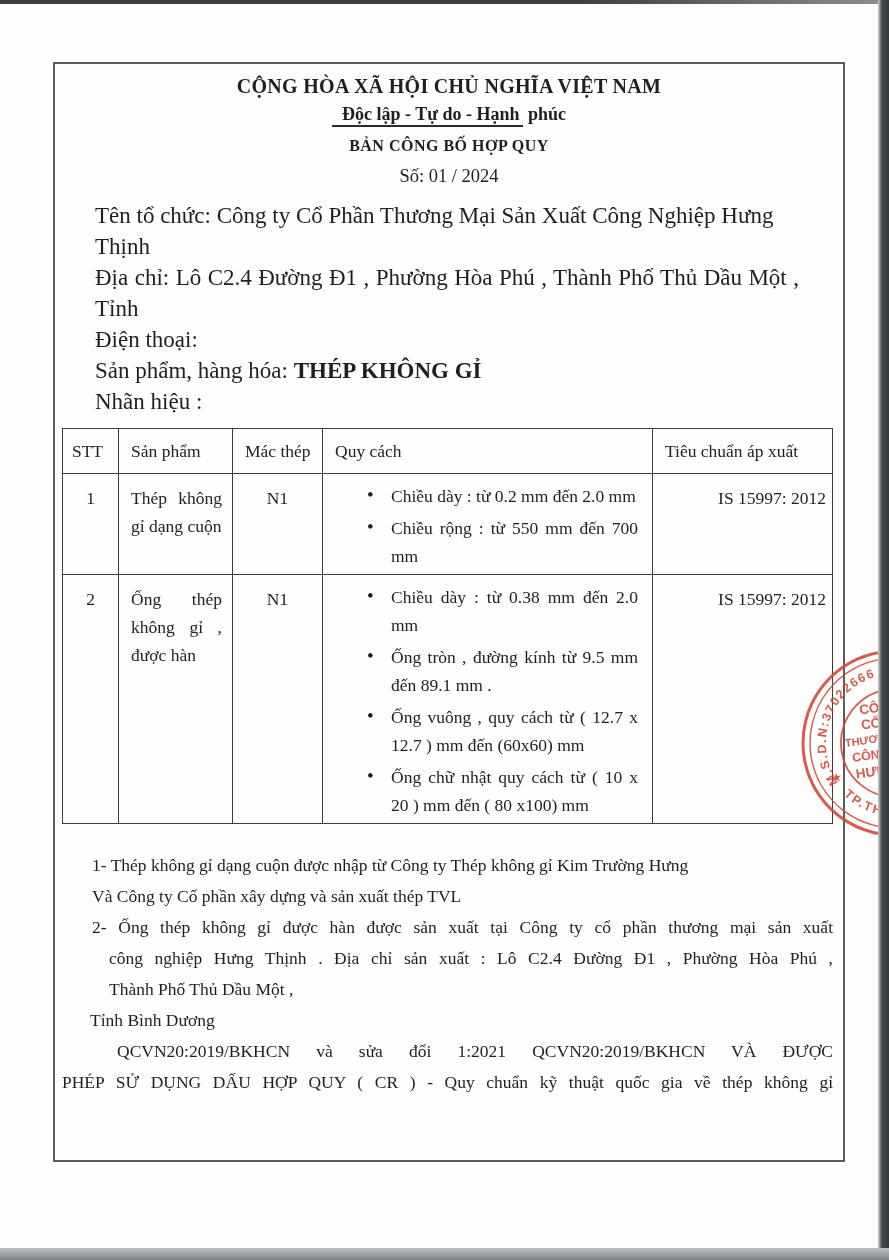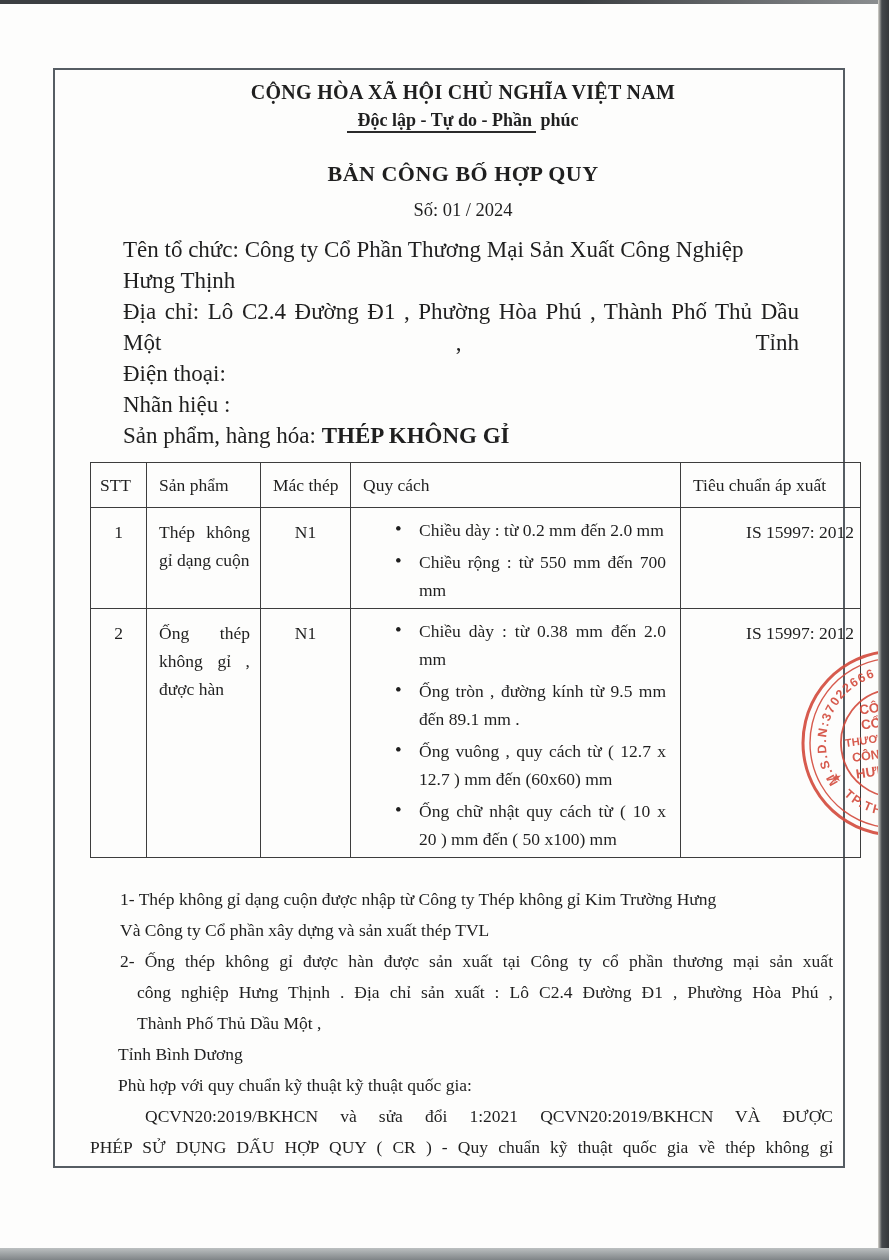--- a/index.html
+++ b/index.html
@@ -13,30 +13,30 @@
   
   .scan-top   { position:absolute; left:0; top:0; width:100%; height:4px;
                 background:linear-gradient(to right,#3c3f42 65%,#8d9092); z-index:6; }
   .scan-right { position:absolute; right:0; top:0; width:11px; height:100%;
                 background:linear-gradient(to right,#d8d6cf 0%,#45494d 35%,#35383b 100%); z-index:6; }
   .scan-bottom{ position:absolute; left:0; bottom:0; width:100%; height:12px;
                 background:linear-gradient(#bcc0c1,#7f8487); z-index:6; }
 
   
   .frame {
-    position:absolute; left:53px; top:68px; width:792px; height:1100px;
-    border:2px solid #565d63; background:transparent; z-index:2;padding-left:28px;
+    position:absolute; left:53px; top:62px; width:792px; height:1100px;
+    border:2px solid #565d63; background:transparent; z-index:2;
   }
 
   .c { text-align:center; }
   .nat-title { margin-top:8px; font-size:20px; font-weight:bold; line-height:28px; letter-spacing:.3px; }
   .motto     { font-size:18px; font-weight:bold; line-height:29px; }
   .motto .u  { border-bottom:2.5px solid #2b2b2b; padding:0 4px 1px 10px; }
-  .doc-title { margin-top:22px; font-size:22px; font-weight:bold; line-height:33px; letter-spacing:.5px; }
-  .doc-no    { margin-top:6px; font-size:18.5px; line-height:28px; }
+  .doc-title { font-size:16px; font-weight:bold; line-height:33px; letter-spacing:.5px; }
+  .doc-no    { margin-top:0; font-size:18.5px; line-height:28px; }
 
   .body-text { margin:10px 44px 6px 40px; font-size:23px; line-height:31px; }
   .body-text p { margin:0; }
   .jline { text-align:justify; text-align-last:justify; display:block; }
   .blk   { display:block; }
   b.strong { font-weight:bold; }
 
   table.spec {
     border-collapse:collapse; table-layout:fixed;
     margin:11px 0 0 7px; width:770px;
@@ -69,34 +69,34 @@
 </head>
 <body>
 
 <div class="page">
   <div class="scan-top"></div>
 
   <div class="frame">
 
     <div class="c nat-title">CỘNG HÒA XÃ HỘI CHỦ NGHĨA VIỆT NAM</div>
 
-    <div class="c motto"><span class="u">Độc lập - Tự do - Phần</span><span> phúc</span></div>
+    <div class="c motto"><span class="u">Độc lập - Tự do - Hạnh</span><span> phúc</span></div>
 
     <div class="c doc-title">BẢN CÔNG BỐ HỢP QUY</div>
 
     <div class="c doc-no">Số: 01 / 2024</div>
 
     <div class="body-text">
       <p>Tên tổ chức: Công ty Cổ Phần Thương Mại Sản Xuất Công Nghiệp Hưng Thịnh</p>
       <p>
           <span class="jline">Địa chỉ: Lô C2.4 Đường Đ1 , Phường Hòa Phú , Thành Phố Thủ Dầu Một , Tỉnh</span>
         </p>
       <p>Điện thoại:</p>
+      <p><span>Sản phẩm, hàng hóa: </span><b class="strong">THÉP KHÔNG GỈ</b></p>
       <p>Nhãn hiệu :</p>
-      <p><span>Sản phẩm, hàng hóa: </span><b class="strong">THÉP KHÔNG GỈ</b></p>
     </div>
 
     <table class="spec">
       <colgroup>
         <col style="width:56px">
           <col style="width:114px">
           <col style="width:90px">
         <col style="width:330px">
           <col style="width:180px">
       </colgroup>
@@ -122,40 +122,39 @@
       </tr>
       <tr style="height:238px">
         <td class="stt">2</td>
         <td class="sp">Ống thép không gỉ , được hàn</td>
         <td class="mac">N1</td>
         <td class="qc">
           <ul class="qc-list">
             <li>Chiều dày : từ 0.38 mm đến 2.0 mm</li>
             <li>Ống tròn , đường kính từ 9.5 mm đến 89.1 mm .</li>
             <li>Ống vuông , quy cách từ ( 12.7 x 12.7 ) mm đến (60x60) mm</li>
-            <li>Ống chữ nhật quy cách từ ( 10 x 20 ) mm đến ( 50 x100) mm</li>
+            <li>Ống chữ nhật quy cách từ ( 10 x 20 ) mm đến ( 80 x100) mm</li>
           </ul>
         </td>
         <td class="tc">IS 15997: 2012</td>
       </tr>
     </tbody>
       </table>
 
     <div class="notes">
       <p class="n1">
           <span class="blk">1-  Thép không gỉ dạng cuộn được nhập từ Công ty Thép không gỉ Kim Trường Hưng</span>
           <span class="blk">Và Công ty Cổ phần xây dựng và sản xuất thép TVL</span>
         </p>
       <p class="n2">
           <span class="jline l1">2-  Ống thép không gỉ được hàn được sản xuất tại Công ty cổ phần thương mại sản xuất</span>
           <span class="jline">công nghiệp Hưng Thịnh . Địa chỉ sản xuất : Lô C2.4 Đường Đ1 , Phường Hòa Phú ,</span>
           <span class="blk">Thành Phố Thủ Dầu Một ,</span>
         </p>
       <p class="plain">Tỉnh Bình Dương</p>
-      <p class="plain">Phù hợp với quy chuẩn kỹ thuật kỹ thuật quốc gia:</p>
       <p class="qcvn">
           <span class="jline l1">QCVN20:2019/BKHCN và sửa đổi 1:2021 QCVN20:2019/BKHCN VÀ ĐƯỢC</span>
           <span class="jline">PHÉP SỬ DỤNG DẤU HỢP QUY ( CR ) -  Quy chuẩn kỹ thuật quốc gia về thép không gỉ</span>
         </p>
     </div>
   </div>
 
   <svg class="stamp" viewBox="-110 -110 220 220" xmlns="http://www.w3.org/2000/svg">
     <g transform="rotate(-8)" fill="none" stroke="#d34a3c">
       <circle cx="0" cy="0" r="92" stroke-width="3"></circle>

